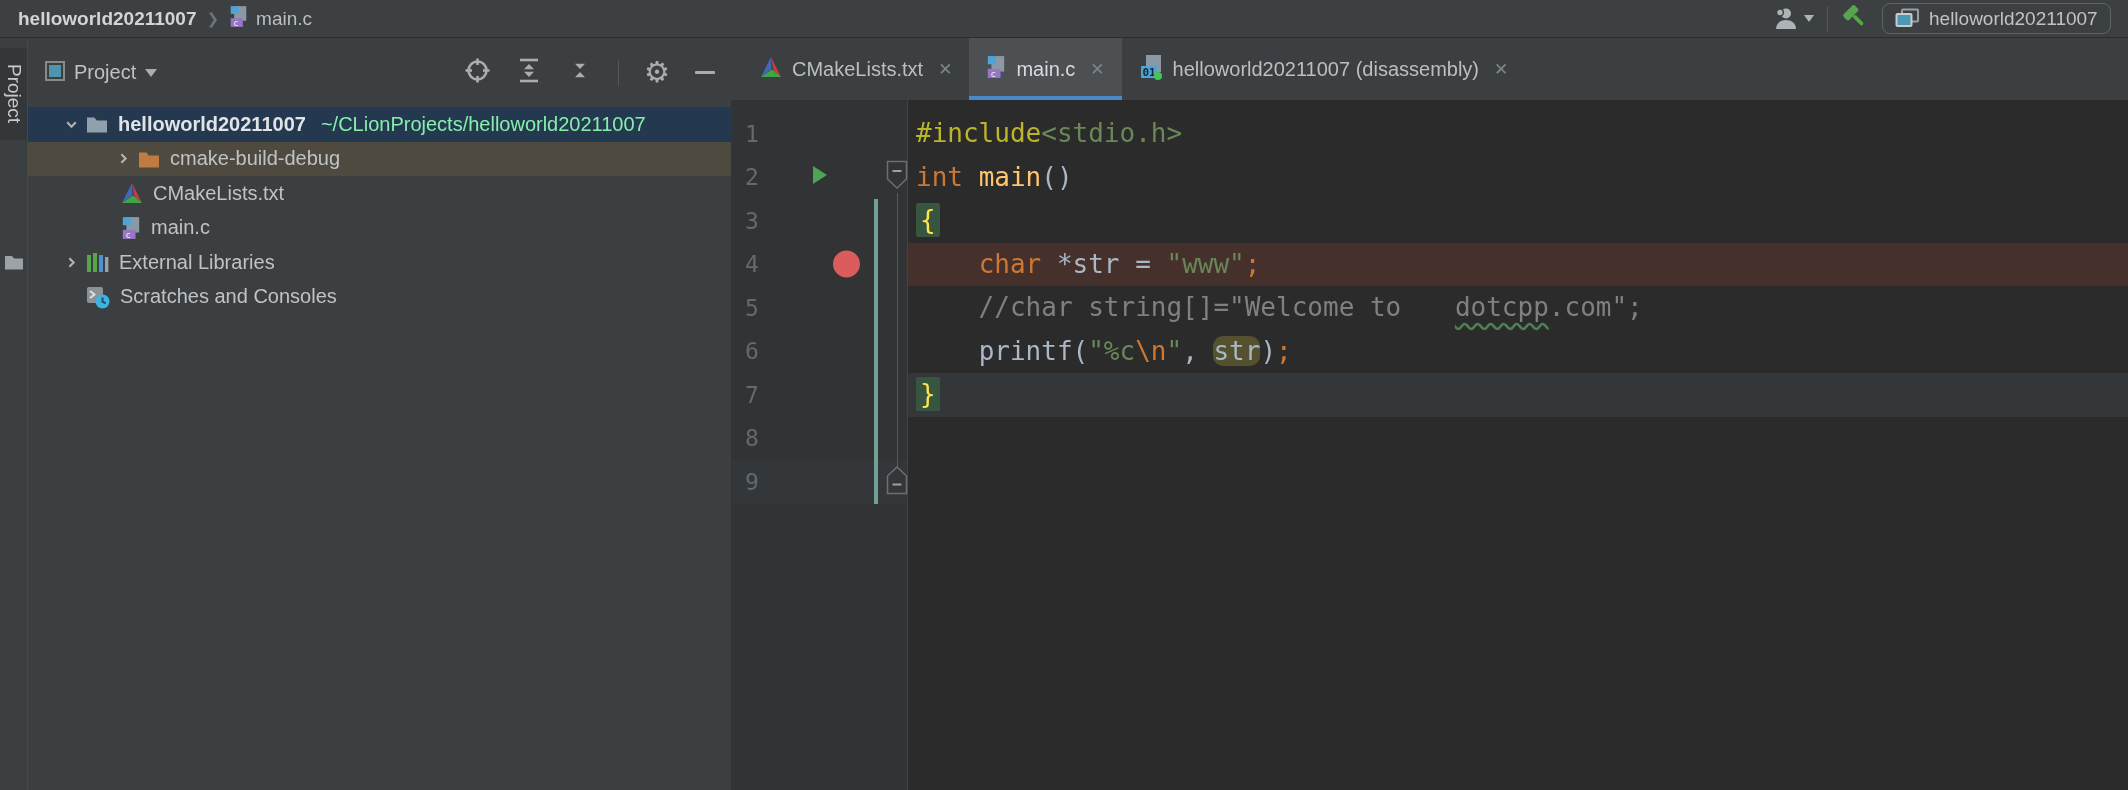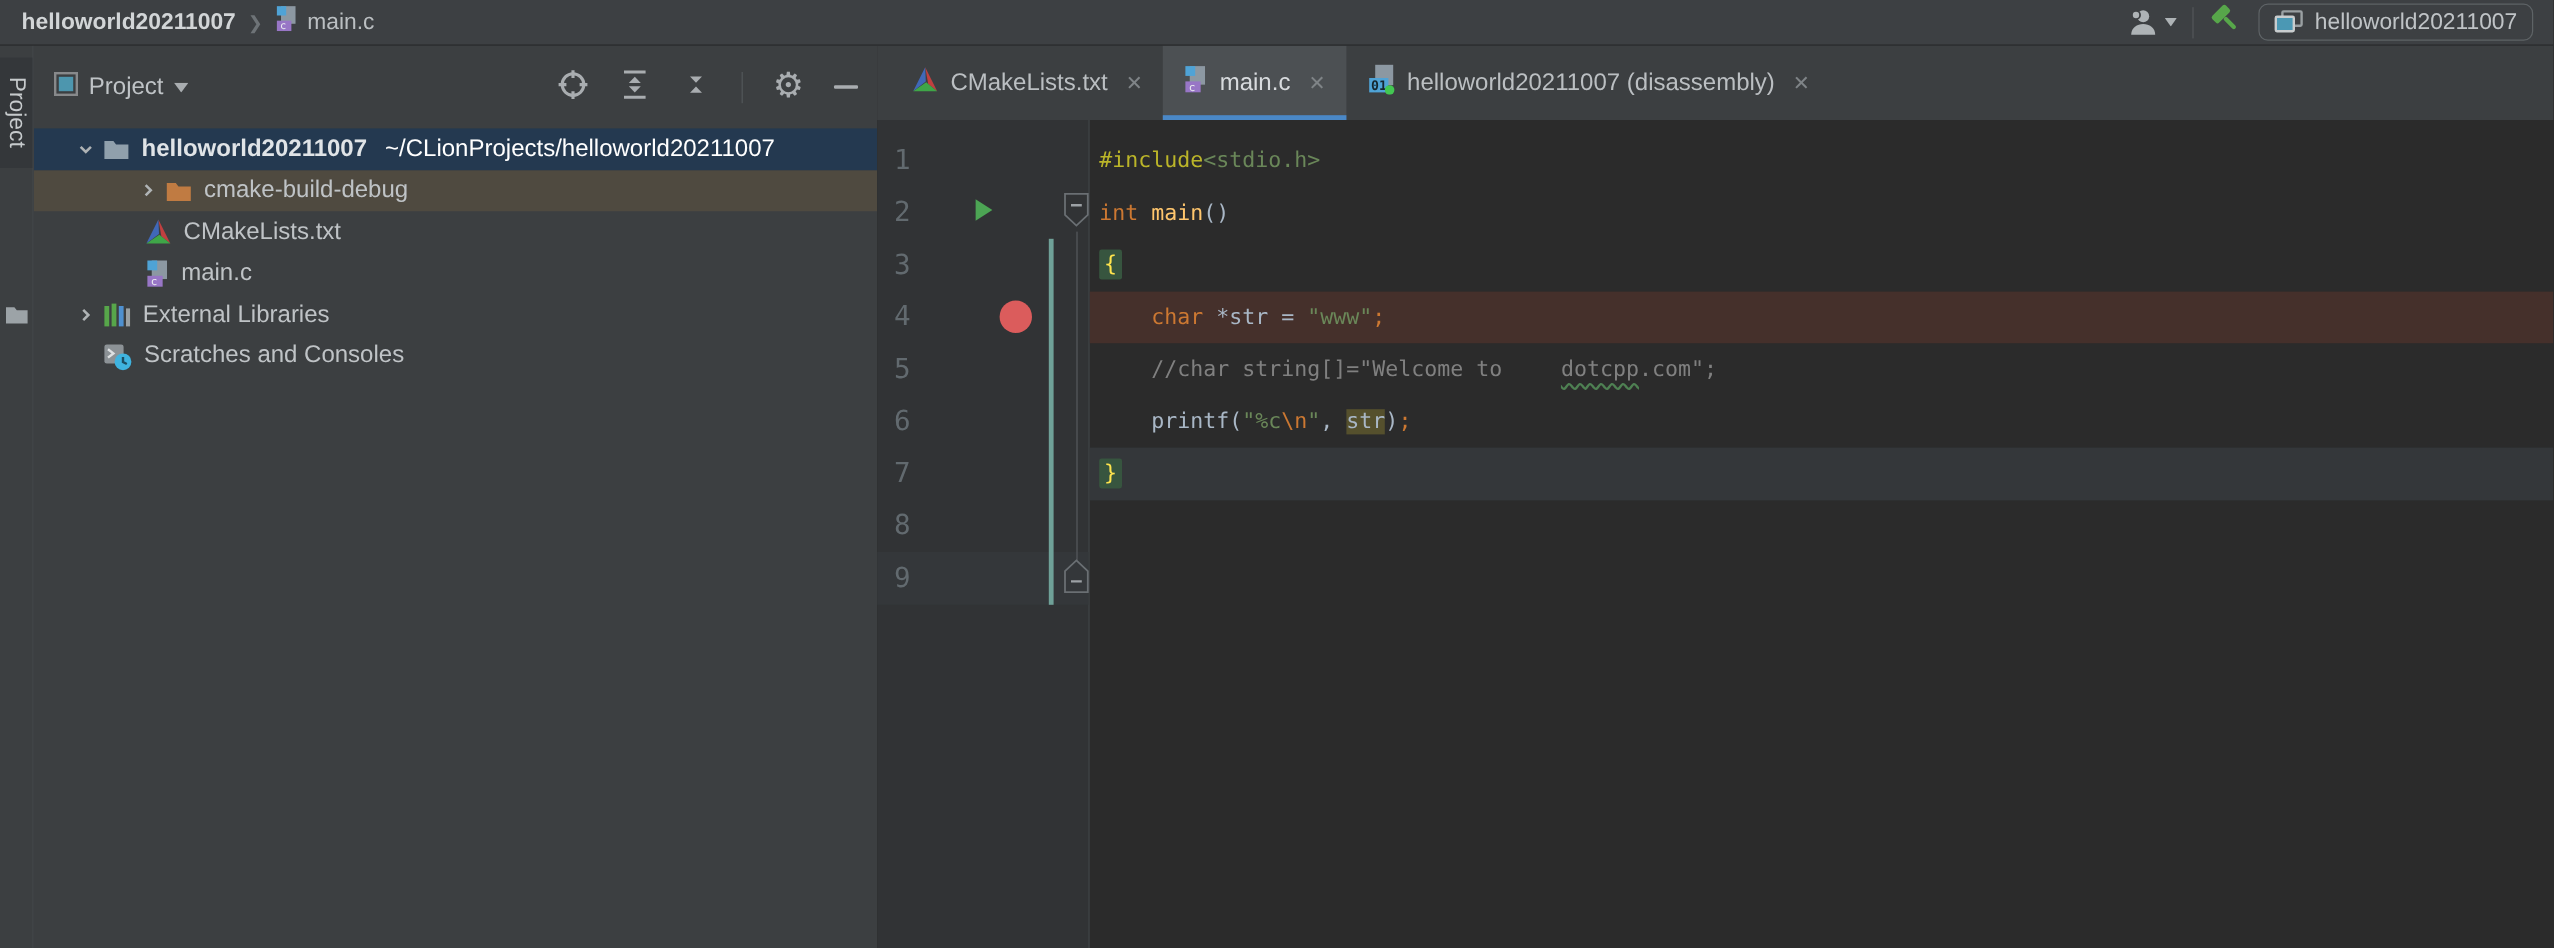--- a/index.html
+++ b/index.html
@@ -39,21 +39,21 @@
   .tree { display:flex; flex-direction:column; }
   .tree-row { height:34.5px; display:flex; align-items:center; font-size:20px; color:#BFC3C6;
     white-space:nowrap; overflow:hidden; }
   .lvl1 { padding-left:36px; } .lvl2 { padding-left:88px; } .noChev { padding-left:58px; }
   .lvl2.noChev { padding-left:93px; }
   .tree-row .chev { margin-right:7px; display:flex; }
   .tree-row .ticon { margin-right:10px; display:flex; }
   .row-selected { background:#243950; }
   .row-selected .tlabel { font-weight:bold; color:#E0E4E7; }
   .row-hover { background:#4F4A40; }
-  .tpath { color:#ffffff; margin-left:15px; }
+  .tpath { color:#86efac; margin-left:15px; }
 
   
   .editor-col { flex:1; display:flex; flex-direction:column; min-width:0; }
   .tabbar { height:62px; background:#3C3F41; display:flex; padding-left:12px; }
   .tab { height:62px; display:flex; align-items:center; gap:10px; padding:0 17px; font-size:20px;
     color:#BBBFC2; position:relative; }
   .tab.selected { background:#4C5053; color:#D8DBDE; }
   .tab.selected::after { content:""; position:absolute; left:0; right:0; bottom:0; height:4px; background:#4A88C7; }
   .tab .close { color:#7F8487; font-size:17px; margin-left:5px; }
 
@@ -66,28 +66,28 @@
   .gutter-cell { height:43.5px; position:relative; }
   .gutter-cell .ln { position:absolute; left:14px; top:50%; transform:translateY(-50%);
     font-size:23px; color:#626A6F; }
   .gutter-cell.row-caret { background:#34373A; }
   .icon-run { position:absolute; left:80px; top:50%; transform:translateY(-50%); }
   .icon-bp { position:absolute; left:102px; top:50%; transform:translateY(-50%); width:27px; height:27px;
     background:#DB5C5C; border-radius:50%; }
   .fold { position:absolute; left:155px; top:50%; transform:translateY(-50%); z-index:3; }
 
   .code { flex:1; padding-top:12px; position:relative; min-width:0; overflow:hidden; }
-  .code-line { height:43.5px; line-height:43.5px; font-size:18px; color:#A9B7C6; white-space:pre; padding-left:8px; }
+  .code-line { height:43.5px; line-height:43.5px; font-size:26px; color:#A9B7C6; white-space:pre; padding-left:8px; }
   .code-line.row-breakpoint { background:#45302B; }
   .code-line.row-caret { background:#34373A; }
   .c-pl { color:#A9B7C6; } .c-kw { color:#CC7832; } .c-fn { color:#FFC66D; }
   .c-mc { color:#BBB529; } .c-st { color:#6A8759; } .c-es { color:#CC7832; }
   .c-nm { color:#6897BB; } .c-cm { color:#808080; } .c-sm { color:#CC7832; }
   .c-br { color:#FFE44D; background:#37553F; padding:2px 4px; border-radius:2px; }
-  .c-hl { color:#A9B7C6; background:#55502D; border-radius:0; }
+  .c-hl { color:#A9B7C6; background:#55502D; border-radius:10px; }
   .c-cw { color:#808080; text-decoration:underline; text-decoration-style:wavy;
     text-decoration-color:#4E8052; text-underline-offset:6px;margin-left:38px; }
 </style>
 </head>
 <body>
 
 <div class="topbar">
   <div class="crumbs">
     <span class="crumb-project">helloworld20211007</span>
     <span class="crumb-sep">❯</span>

